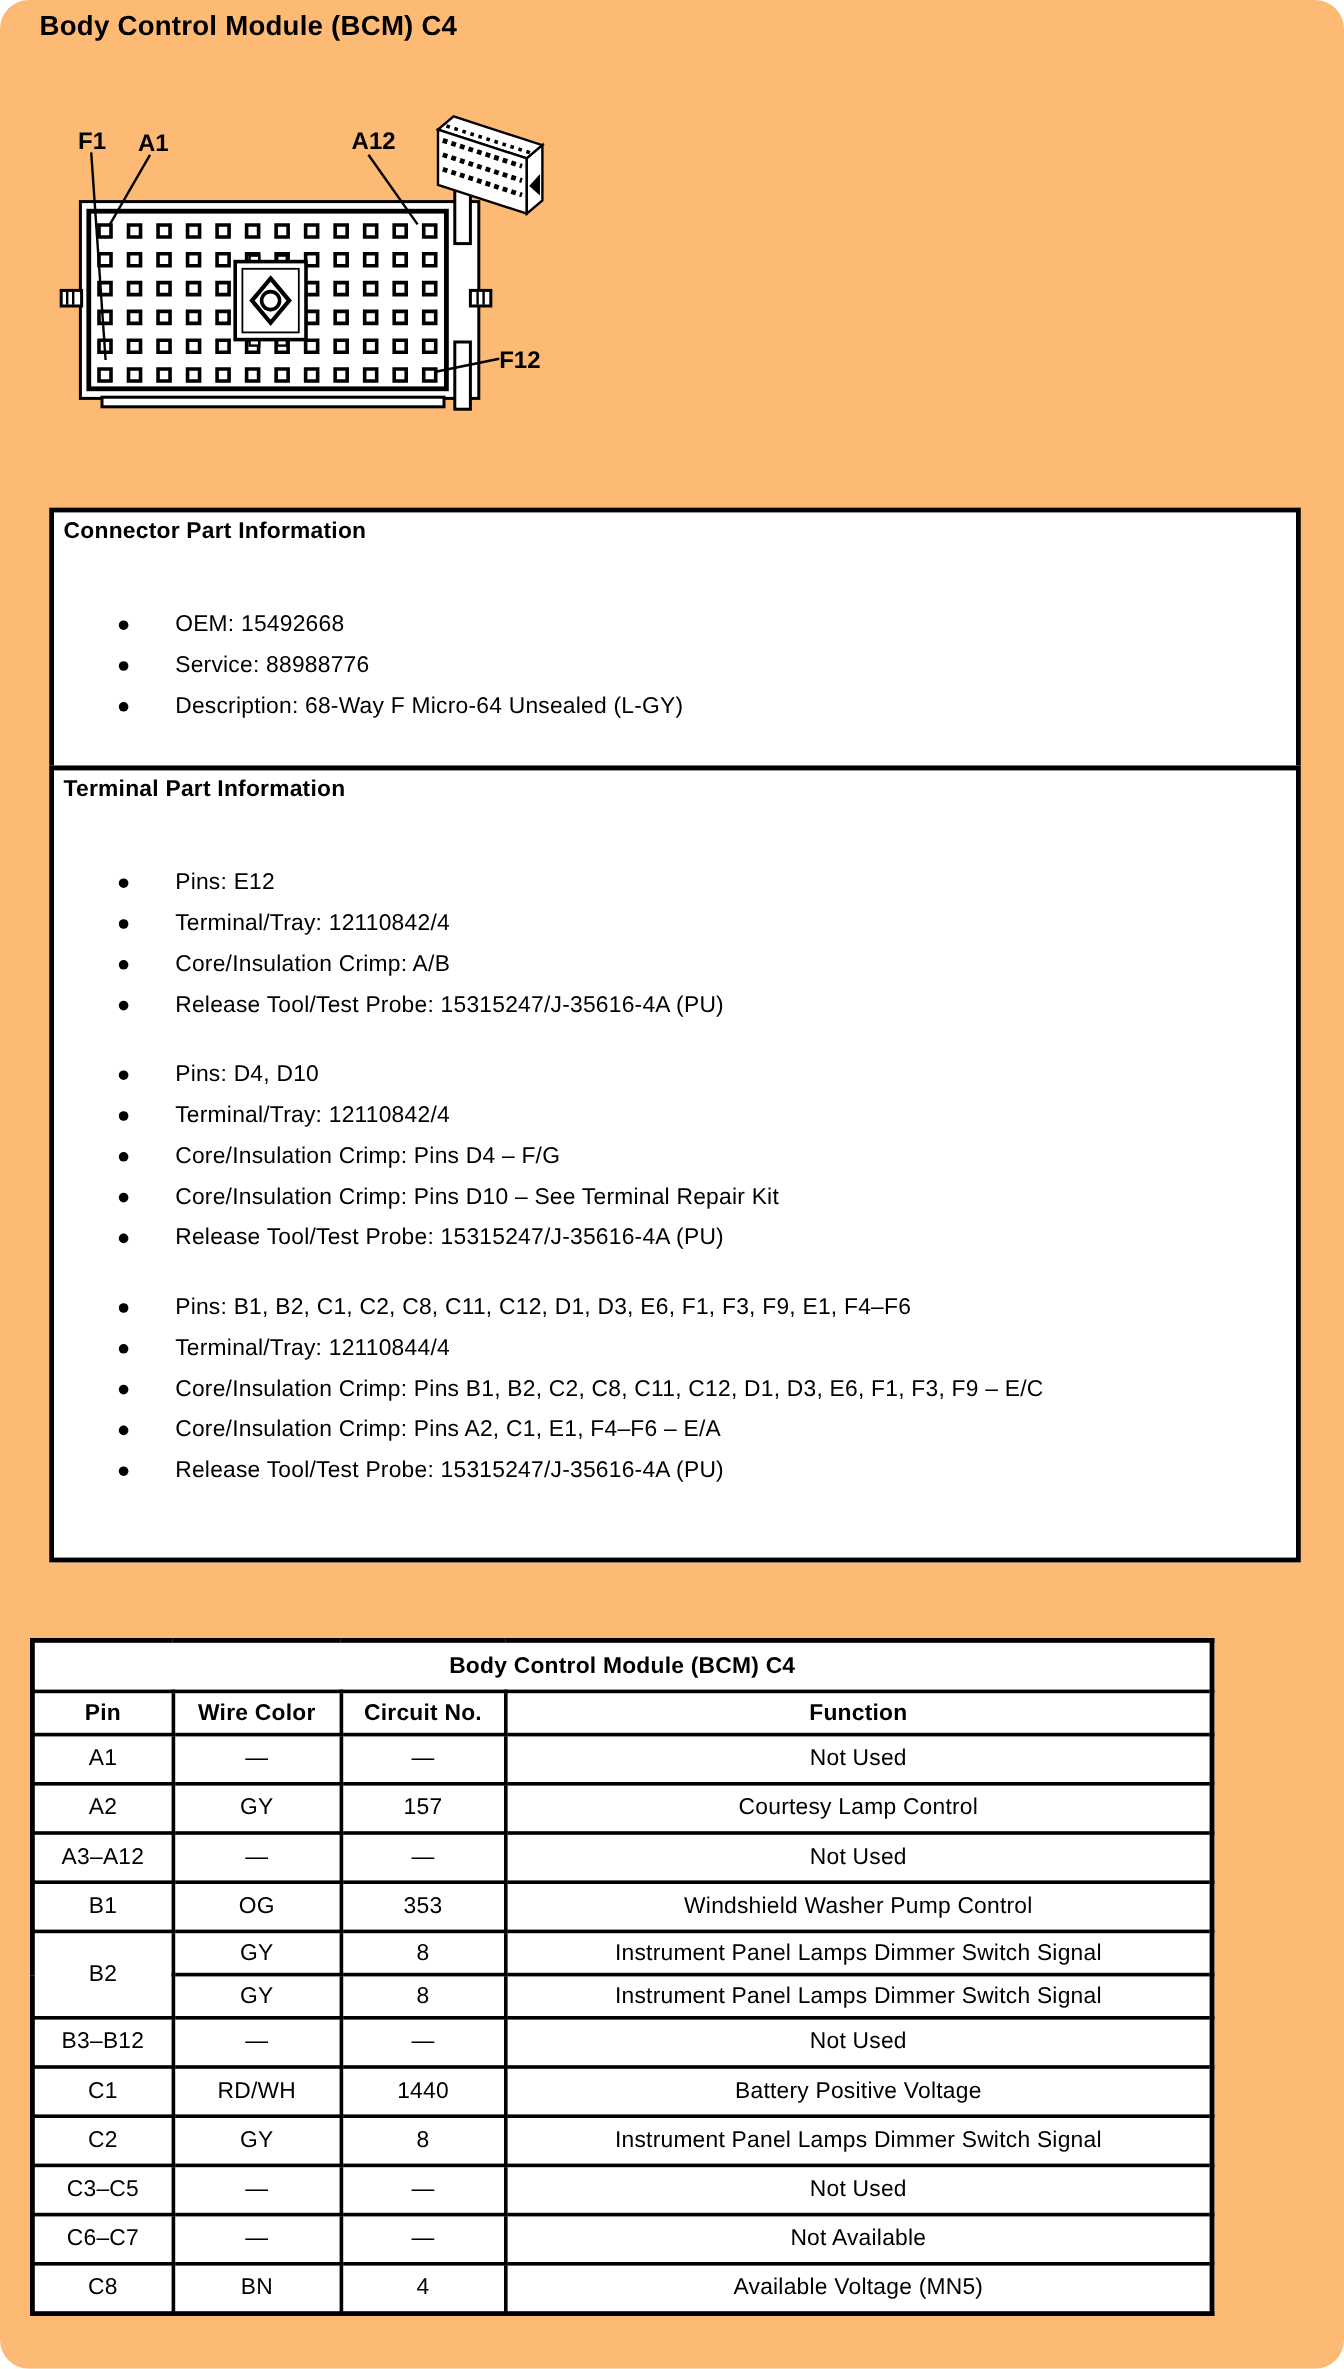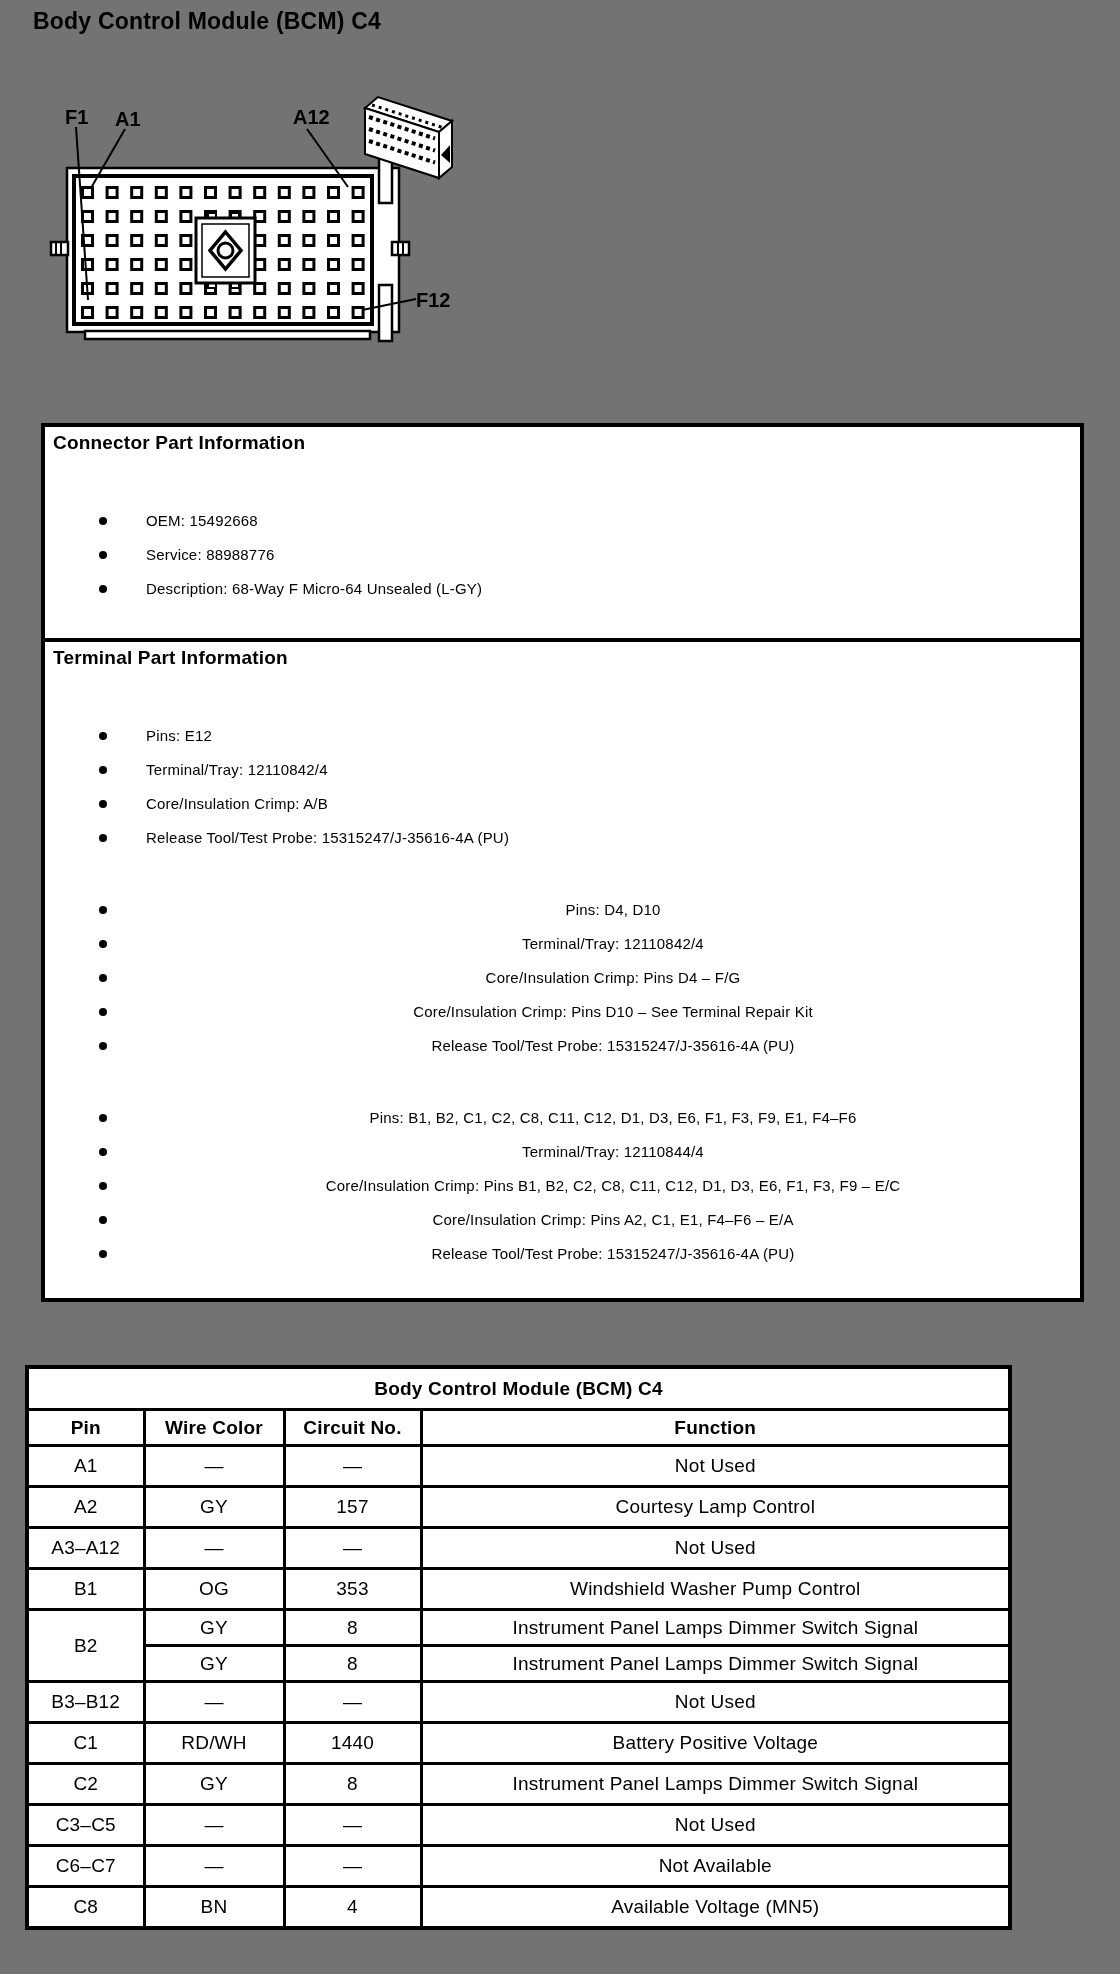--- a/index.html
+++ b/index.html
@@ -1,42 +1,42 @@
 <!DOCTYPE html>
 <html><head>
 <meta charset="utf-8">
 <style>
   html,body { margin:0; padding:0; background:#ffffff; }
   body { font-family: "Liberation Sans", "DejaVu Sans", sans-serif; color:#000; }
   #page {
-    position:relative; width:1120px; height:1974px; background:#737373; overflow:hidden;
+    position:relative; width:1120px; height:1974px; background:#fdba74; overflow:hidden;border-radius:24px;
   }
   .doc-title {
     position:absolute; left:33px; top:8px;
     font-size:23px; font-weight:bold; letter-spacing:0.2px;
   }
   
   .info-box {
     position:absolute; left:41px; width:1043px;
     border:4px solid #000; box-sizing:border-box; background:#fff;
   }
   #connector-box { top:423px; height:219px; }
   #terminal-box  { top:638px; height:664px; }
   .box-heading {
     margin:0; padding:5px 0 0 8px;
     font-size:19px; font-weight:bold; letter-spacing:0.2px;
   }
   ul.bullets {
     list-style:none; margin:0; padding:0;
   }
   ul.bullets.first { margin-top:50px; }
-  ul.bullets.next  { margin-top:38px;text-align:center; }
+  ul.bullets.next  { margin-top:24px; }
   ul.bullets li {
     position:relative; padding-left:101px; line-height:34px;
-    font-size:15px; letter-spacing:0.2px; white-space:nowrap;
+    font-size:19px; letter-spacing:0.2px; white-space:nowrap;
   }
   ul.bullets li::before {
     content:""; position:absolute; left:54px; top:13px;
     width:8px; height:8px; border-radius:50%; background:#000;
   }
   
   #pin-table-wrap { position:absolute; left:25px; top:1365px; }
   table.pin-table {
     border-collapse:collapse; table-layout:fixed; width:983px;
     border:4px solid #000; background:#fff;

